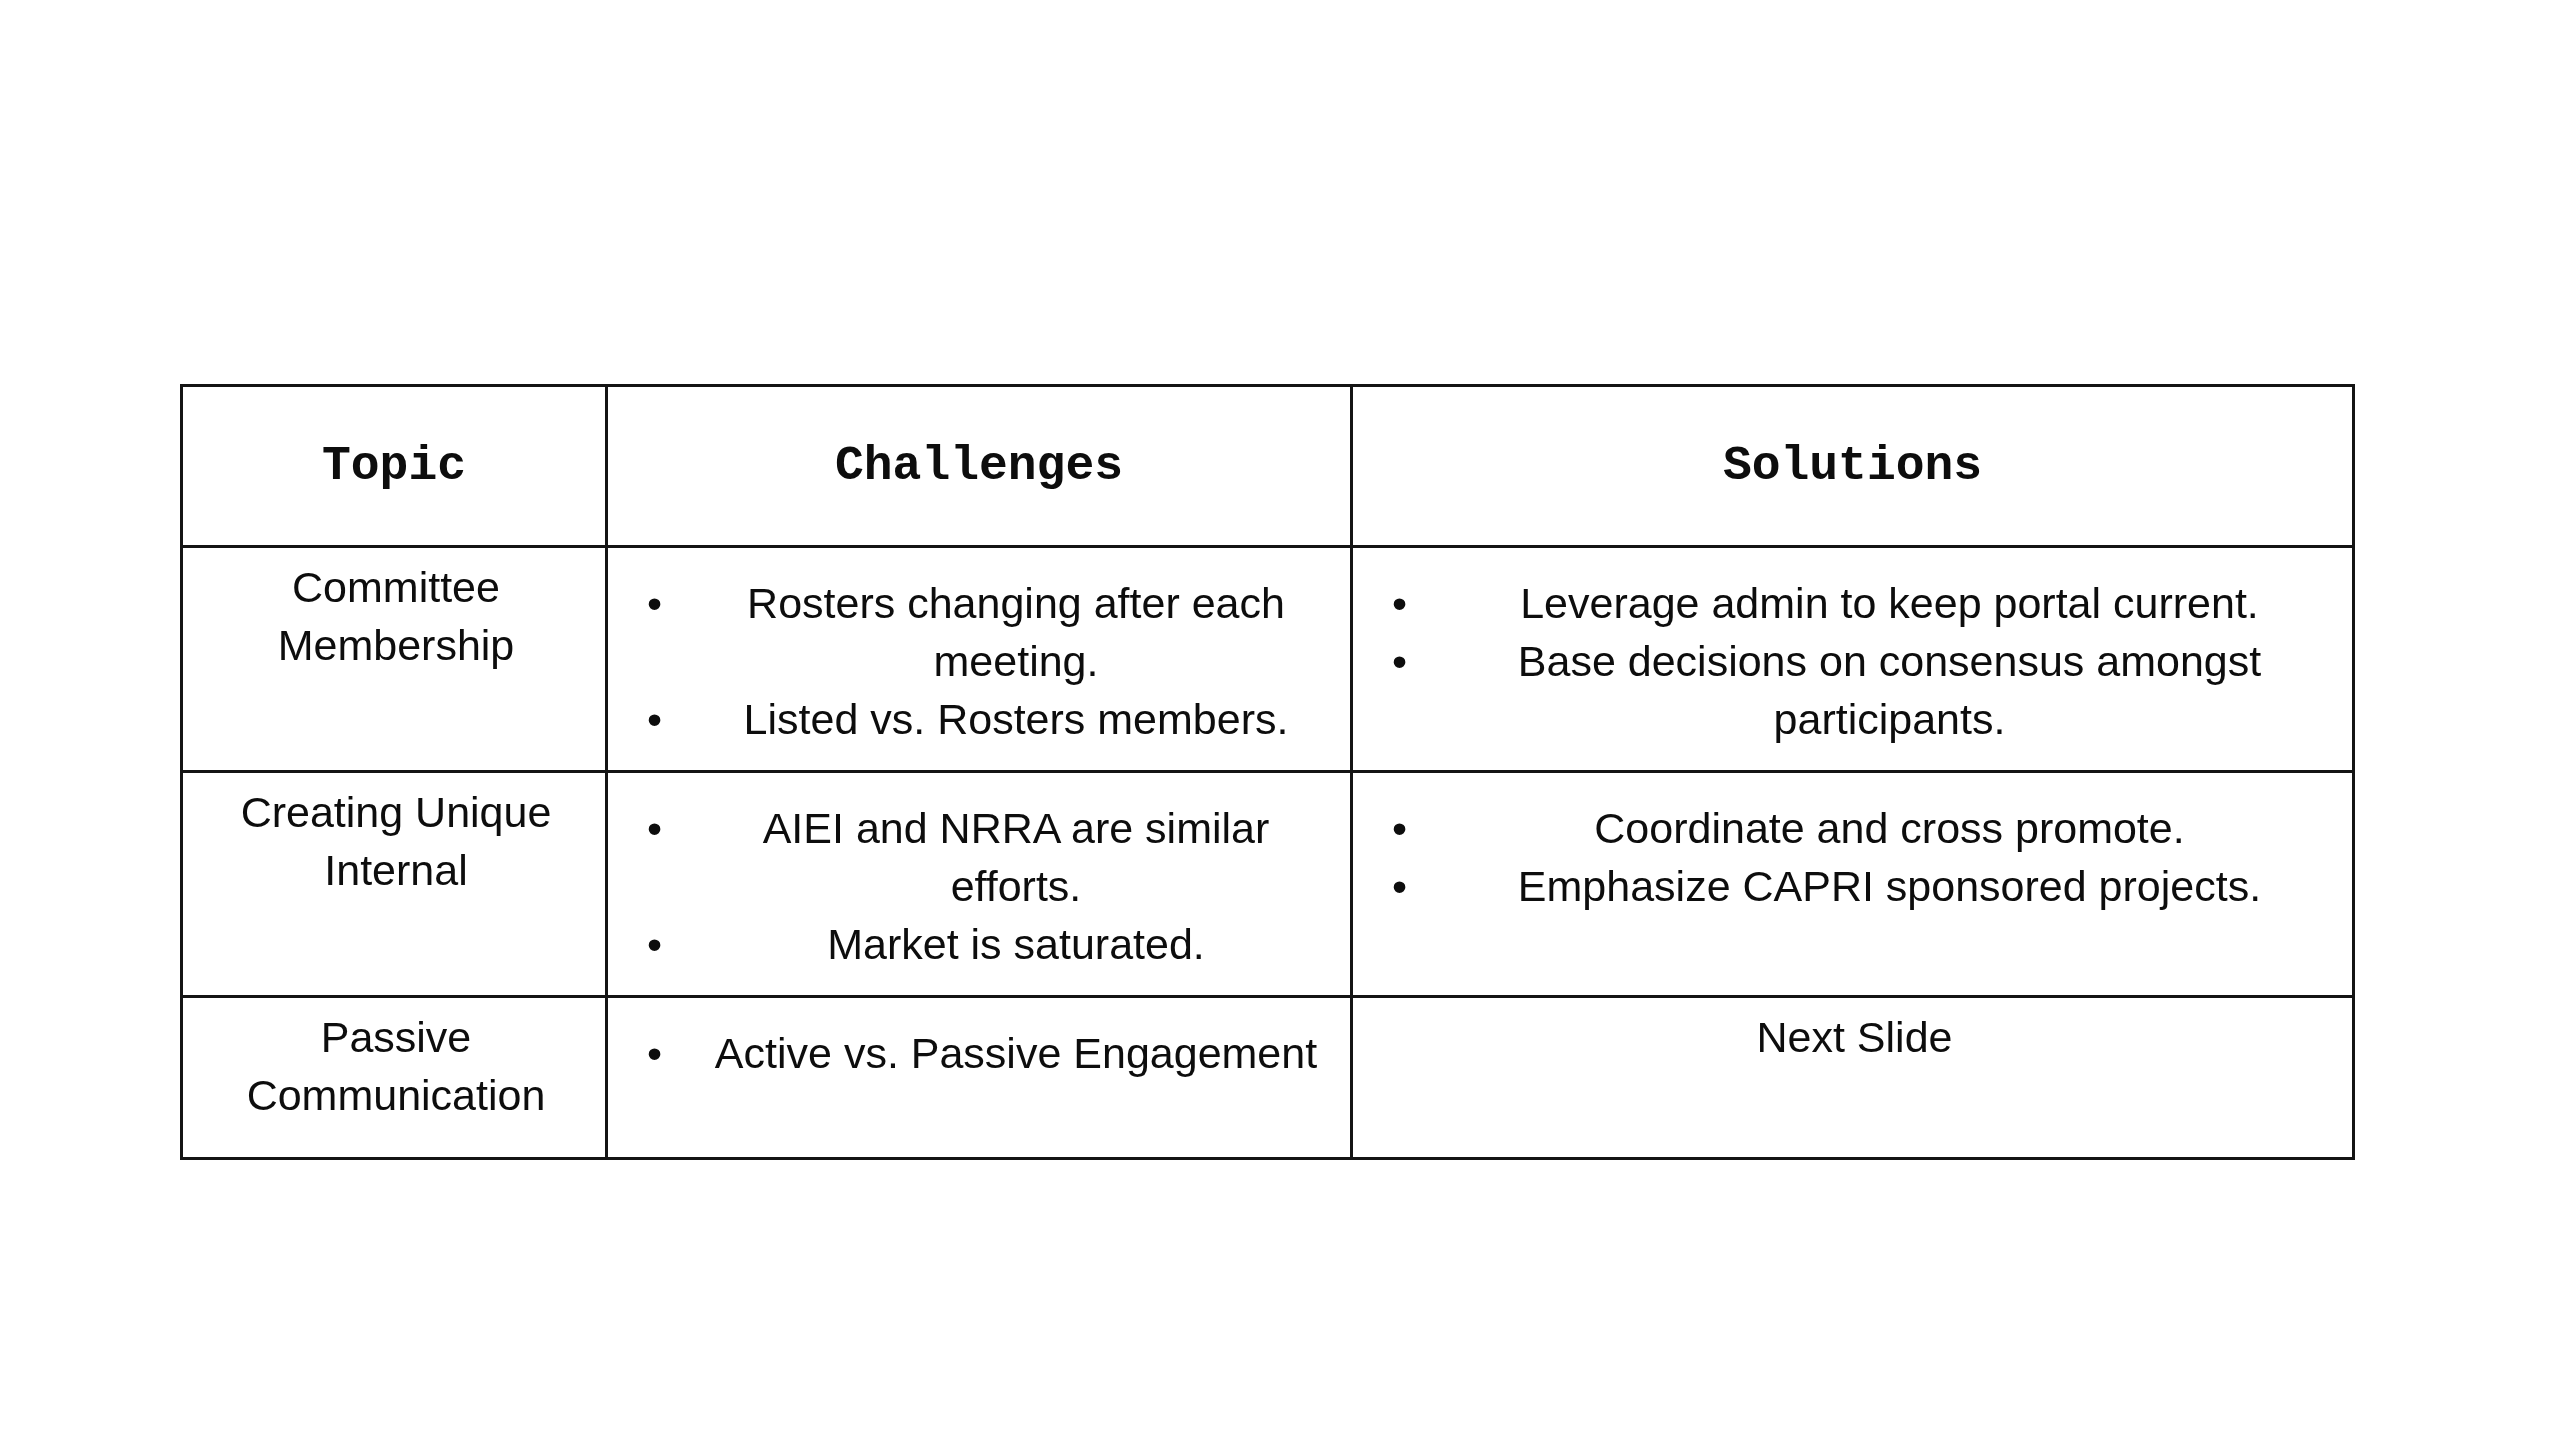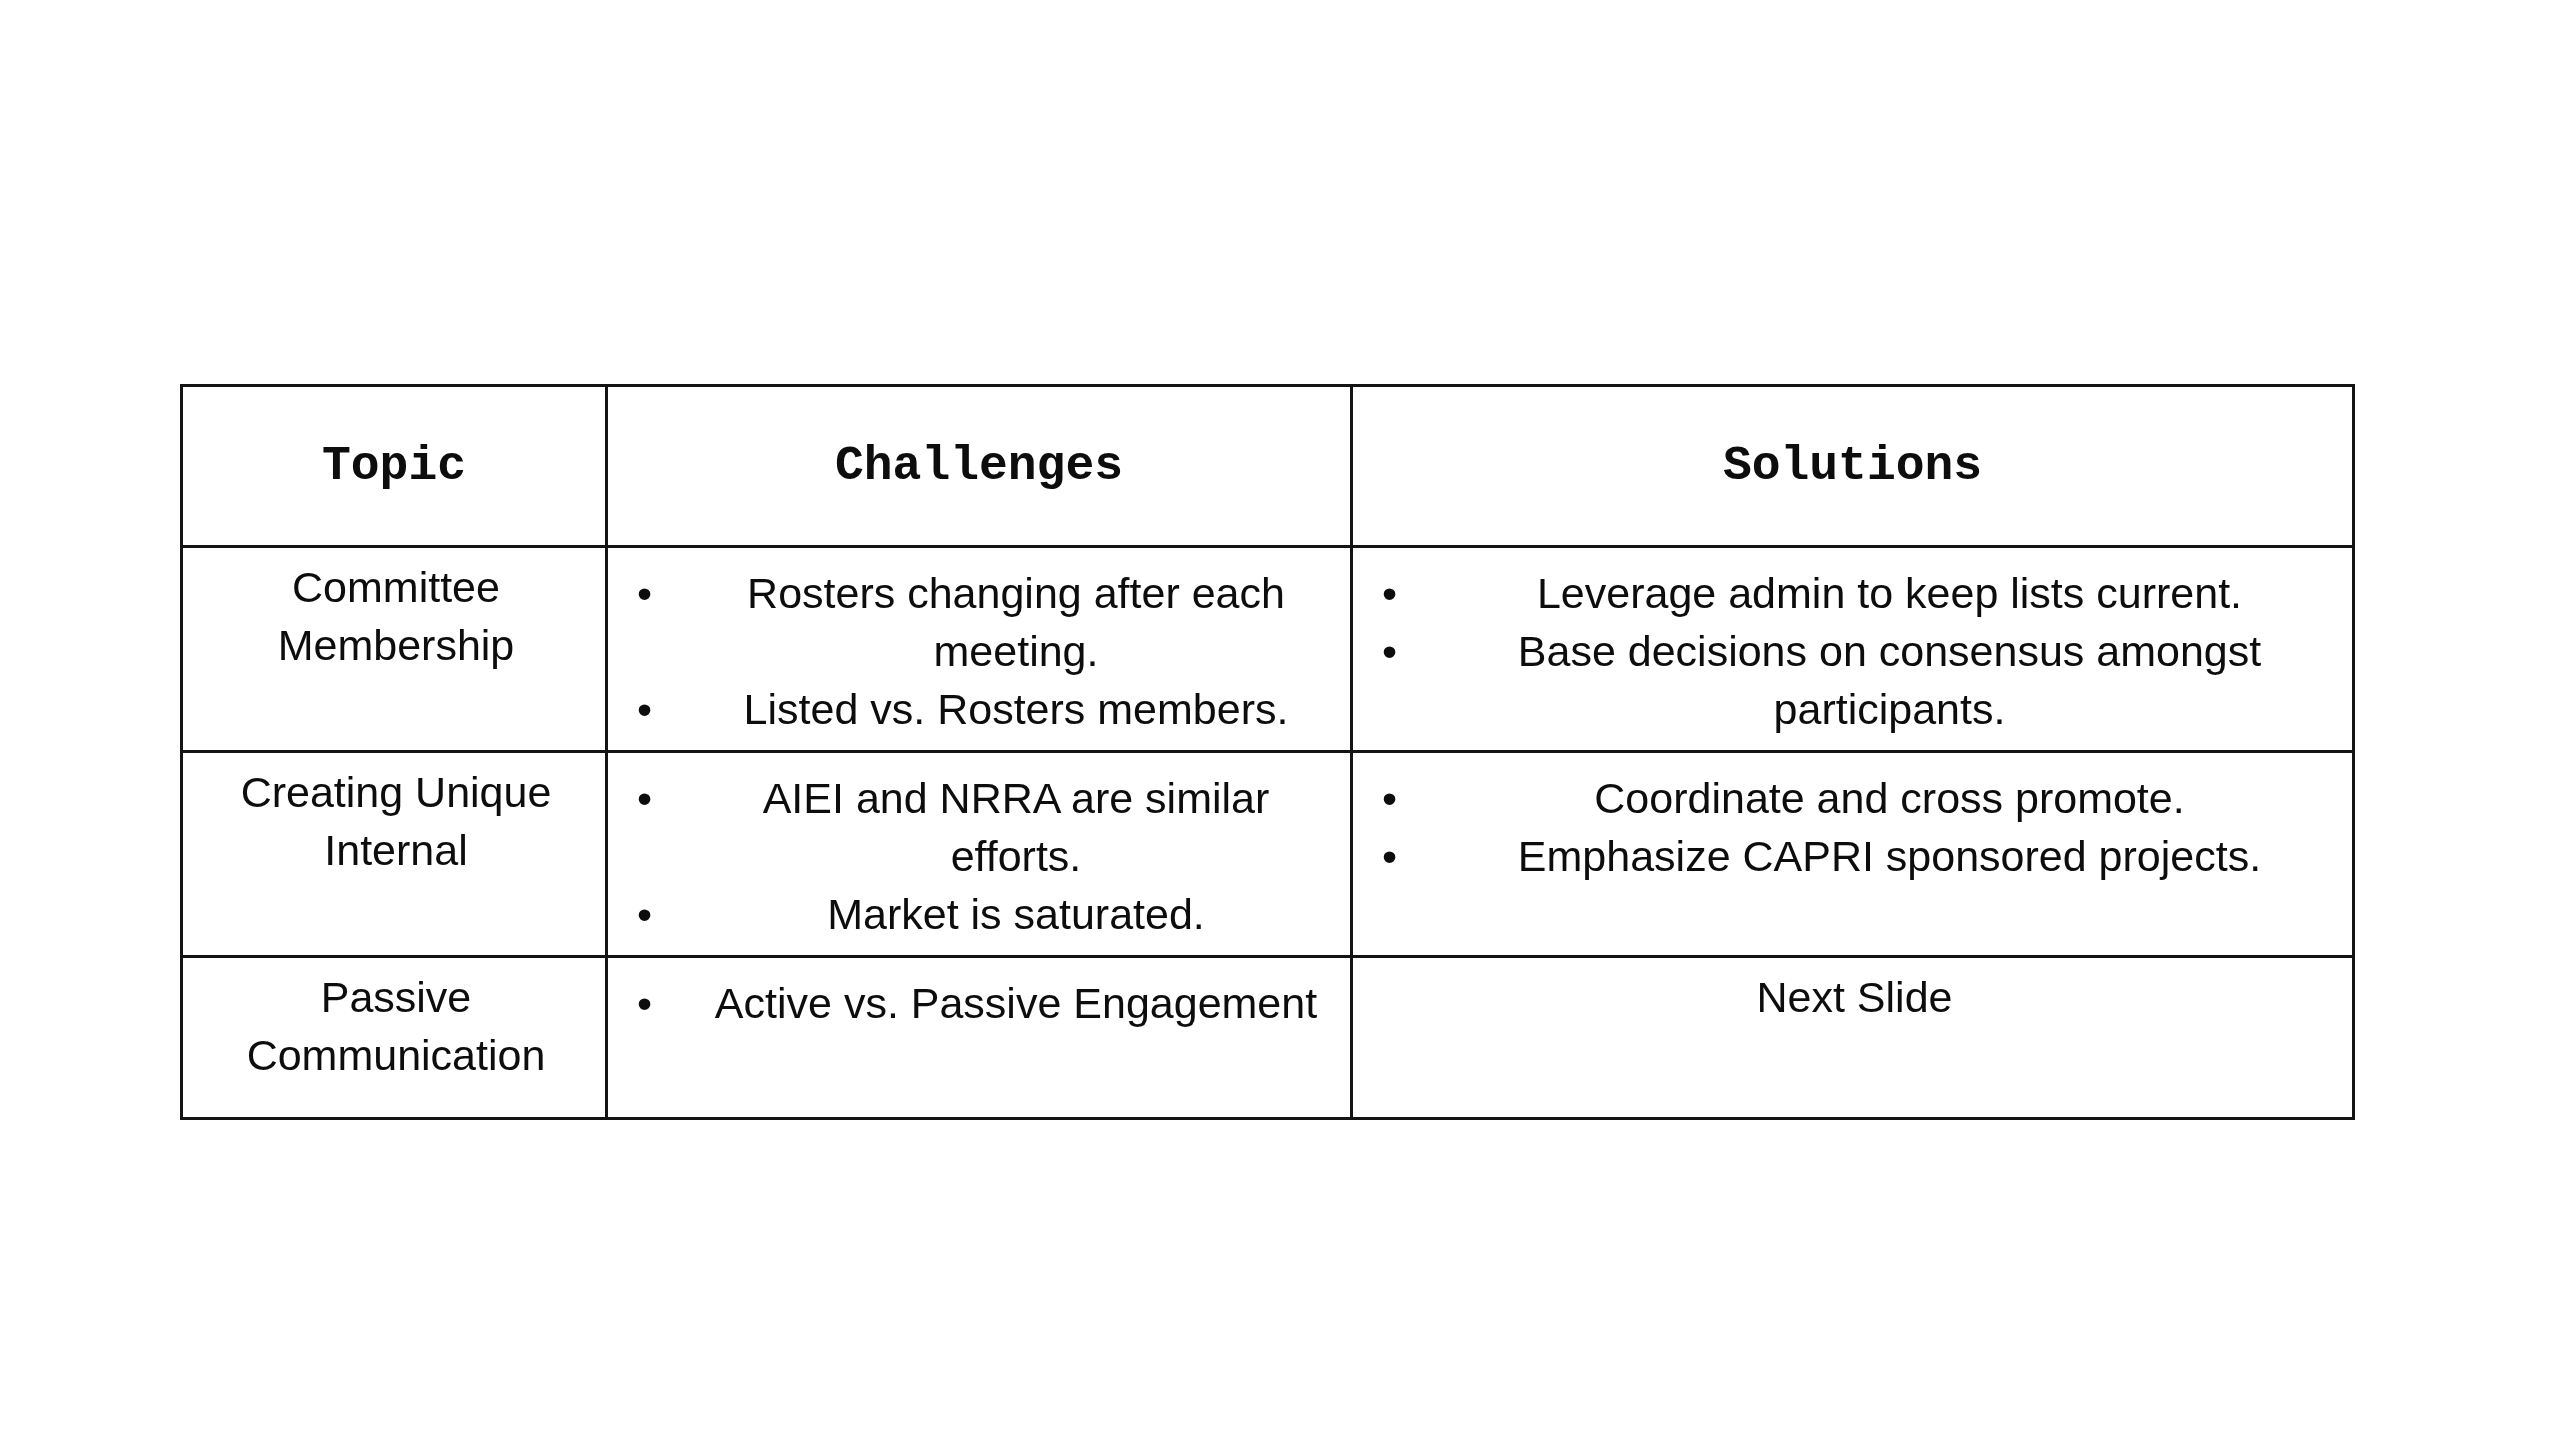--- a/index.html
+++ b/index.html
@@ -62,21 +62,21 @@
   tr.row-head { height: 161px; }
   tr.row-1 { height: 190px; }
   tr.row-2 { height: 197px; }
   tr.row-3 { height: 251px; }
   tr.row-4 { height: 162px; }
 
   .cell-text { white-space: pre-line; }
 
   ul.bullets {
     list-style: none;
-    margin: 6px;
+    margin: 16px;
     padding: 0;
   }
 
   ul.bullets li {
     position: relative;
     padding-left: 70px;
     white-space: pre-line;
   }
 
   ul.bullets li::before {
@@ -113,21 +113,21 @@
         </td>
         <td>
           <ul class="bullets">
               <li>Rosters changing after each
 meeting.</li>
               <li>Listed vs. Rosters members.</li>
             </ul>
         </td>
         <td>
           <ul class="bullets">
-              <li>Leverage admin to keep lists current.</li>
+              <li>Leverage admin to keep portal current.</li>
               <li>Base decisions on consensus amongst
 participants.</li>
             </ul>
         </td>
       </tr>
       <tr class="row-2">
         <td>
           <div class="cell-text">Creating Unique
 Internal</div>
         </td>

